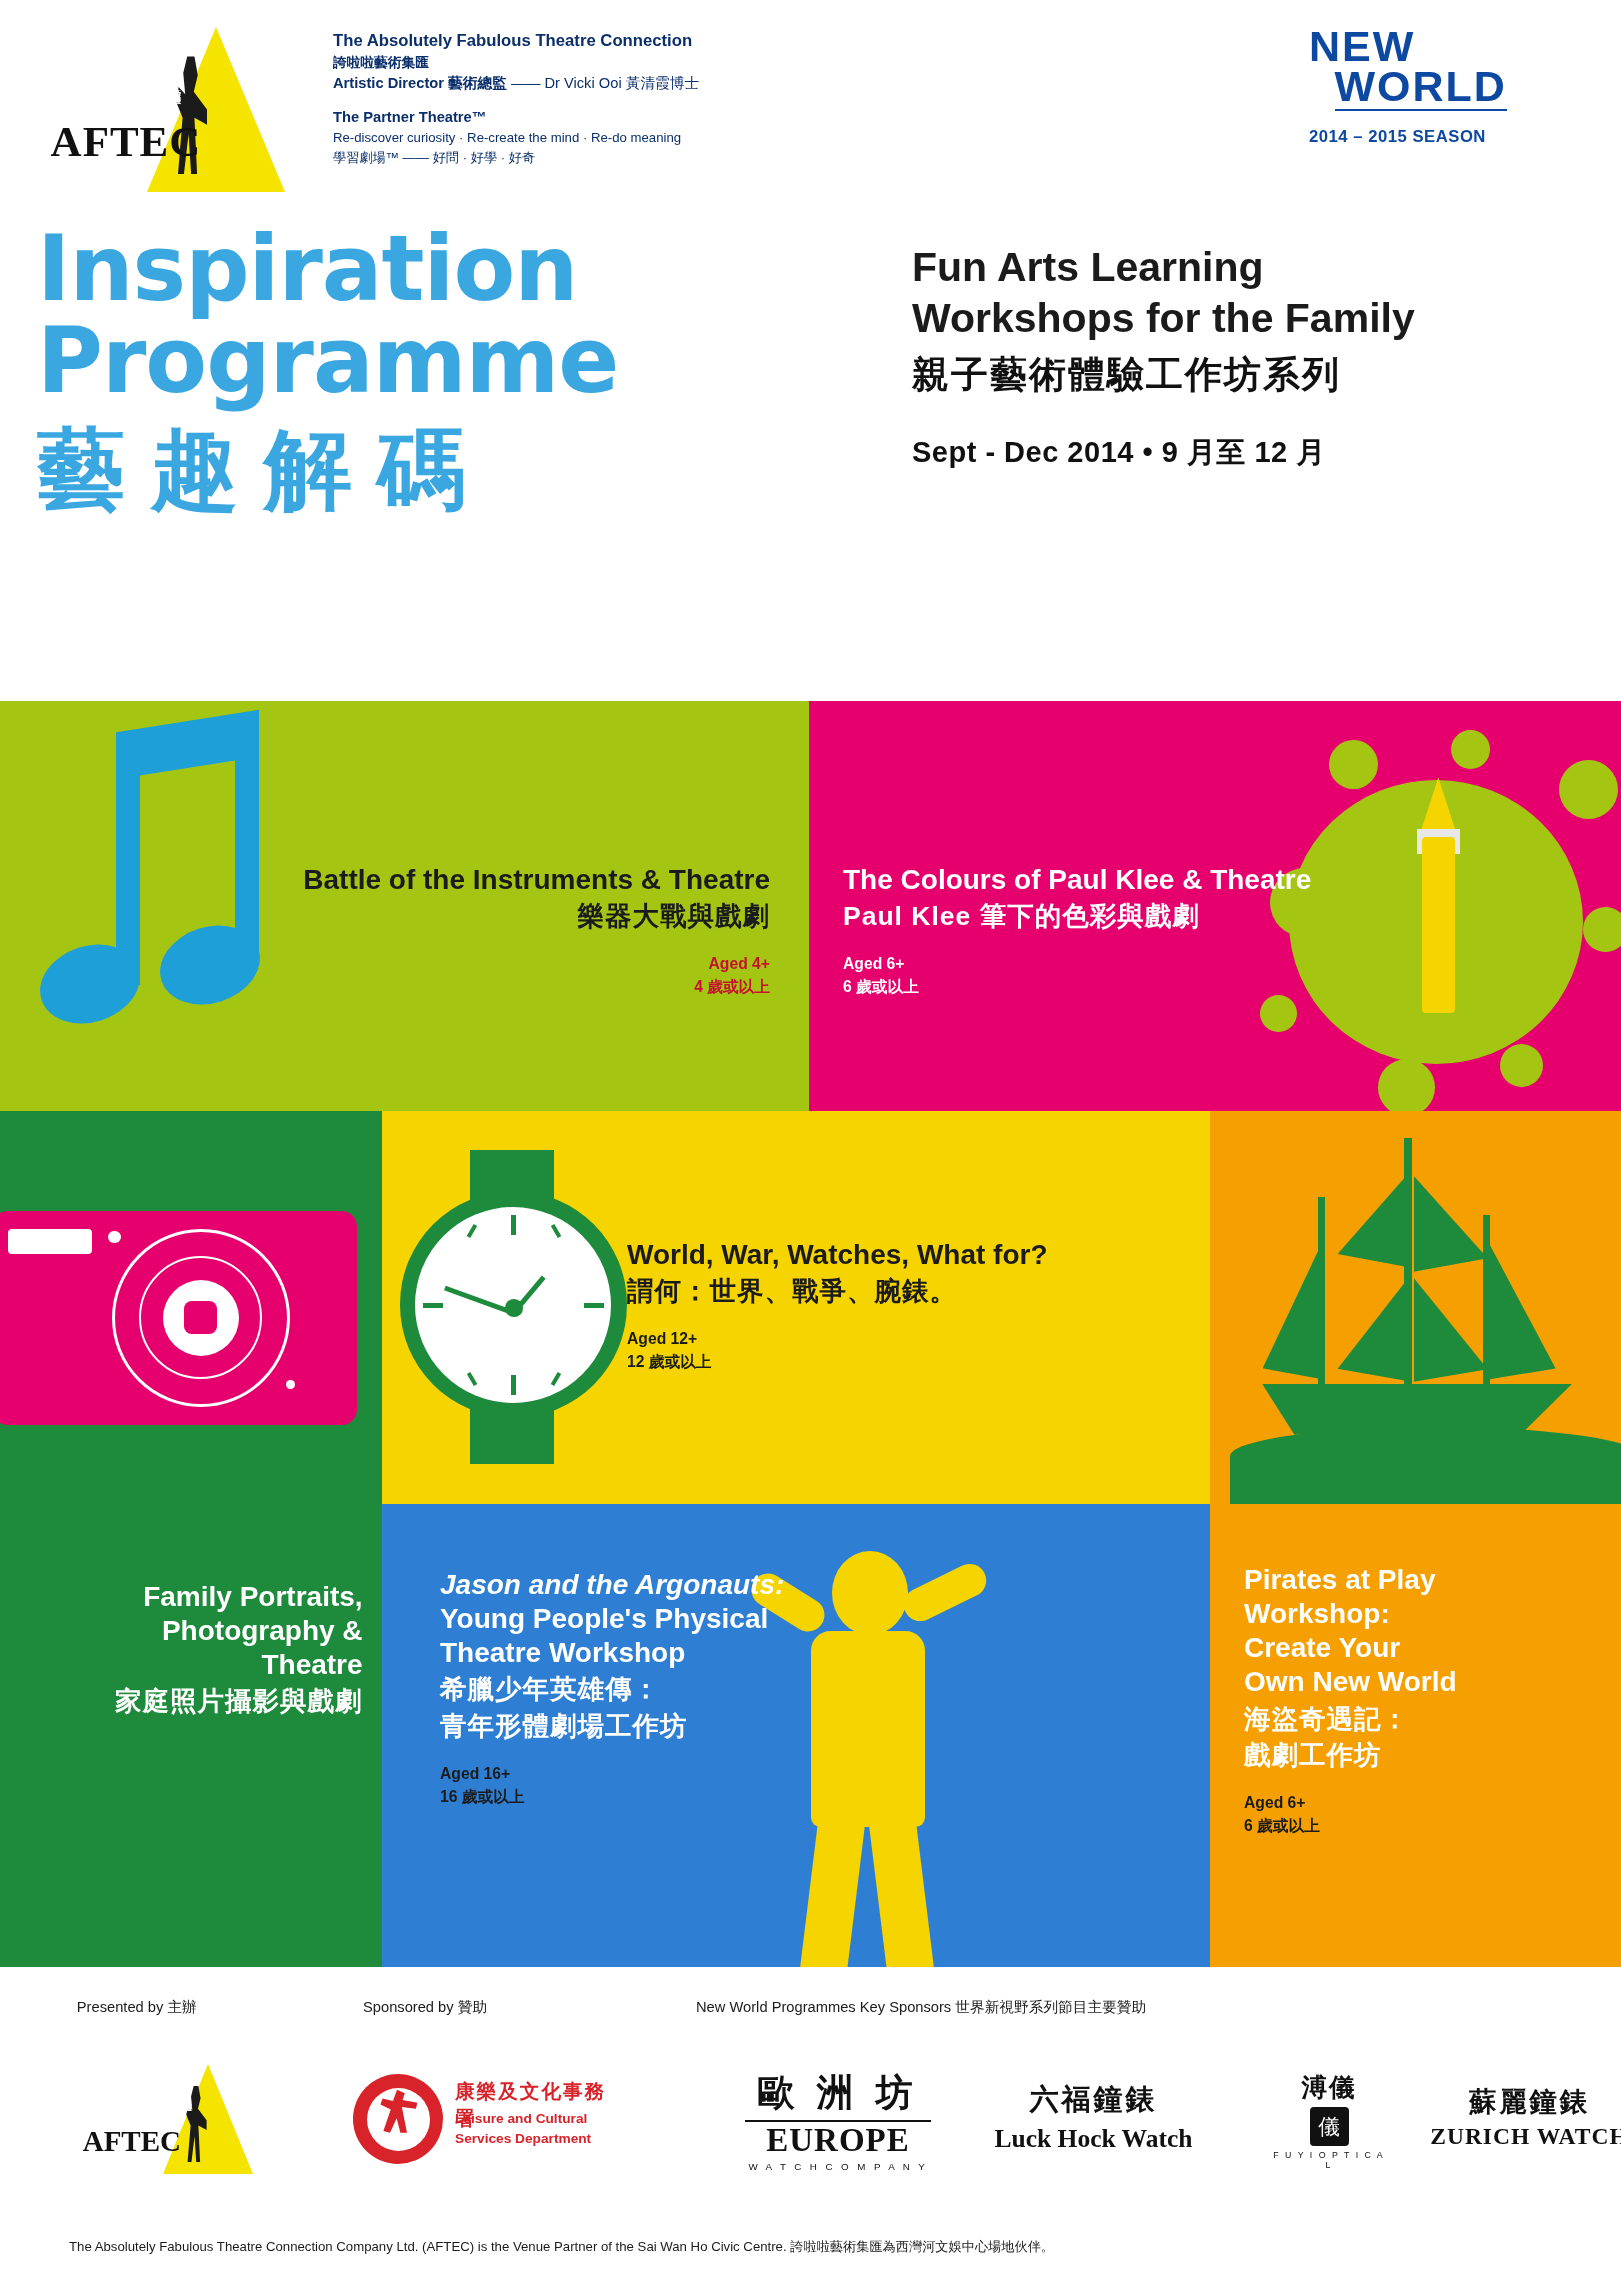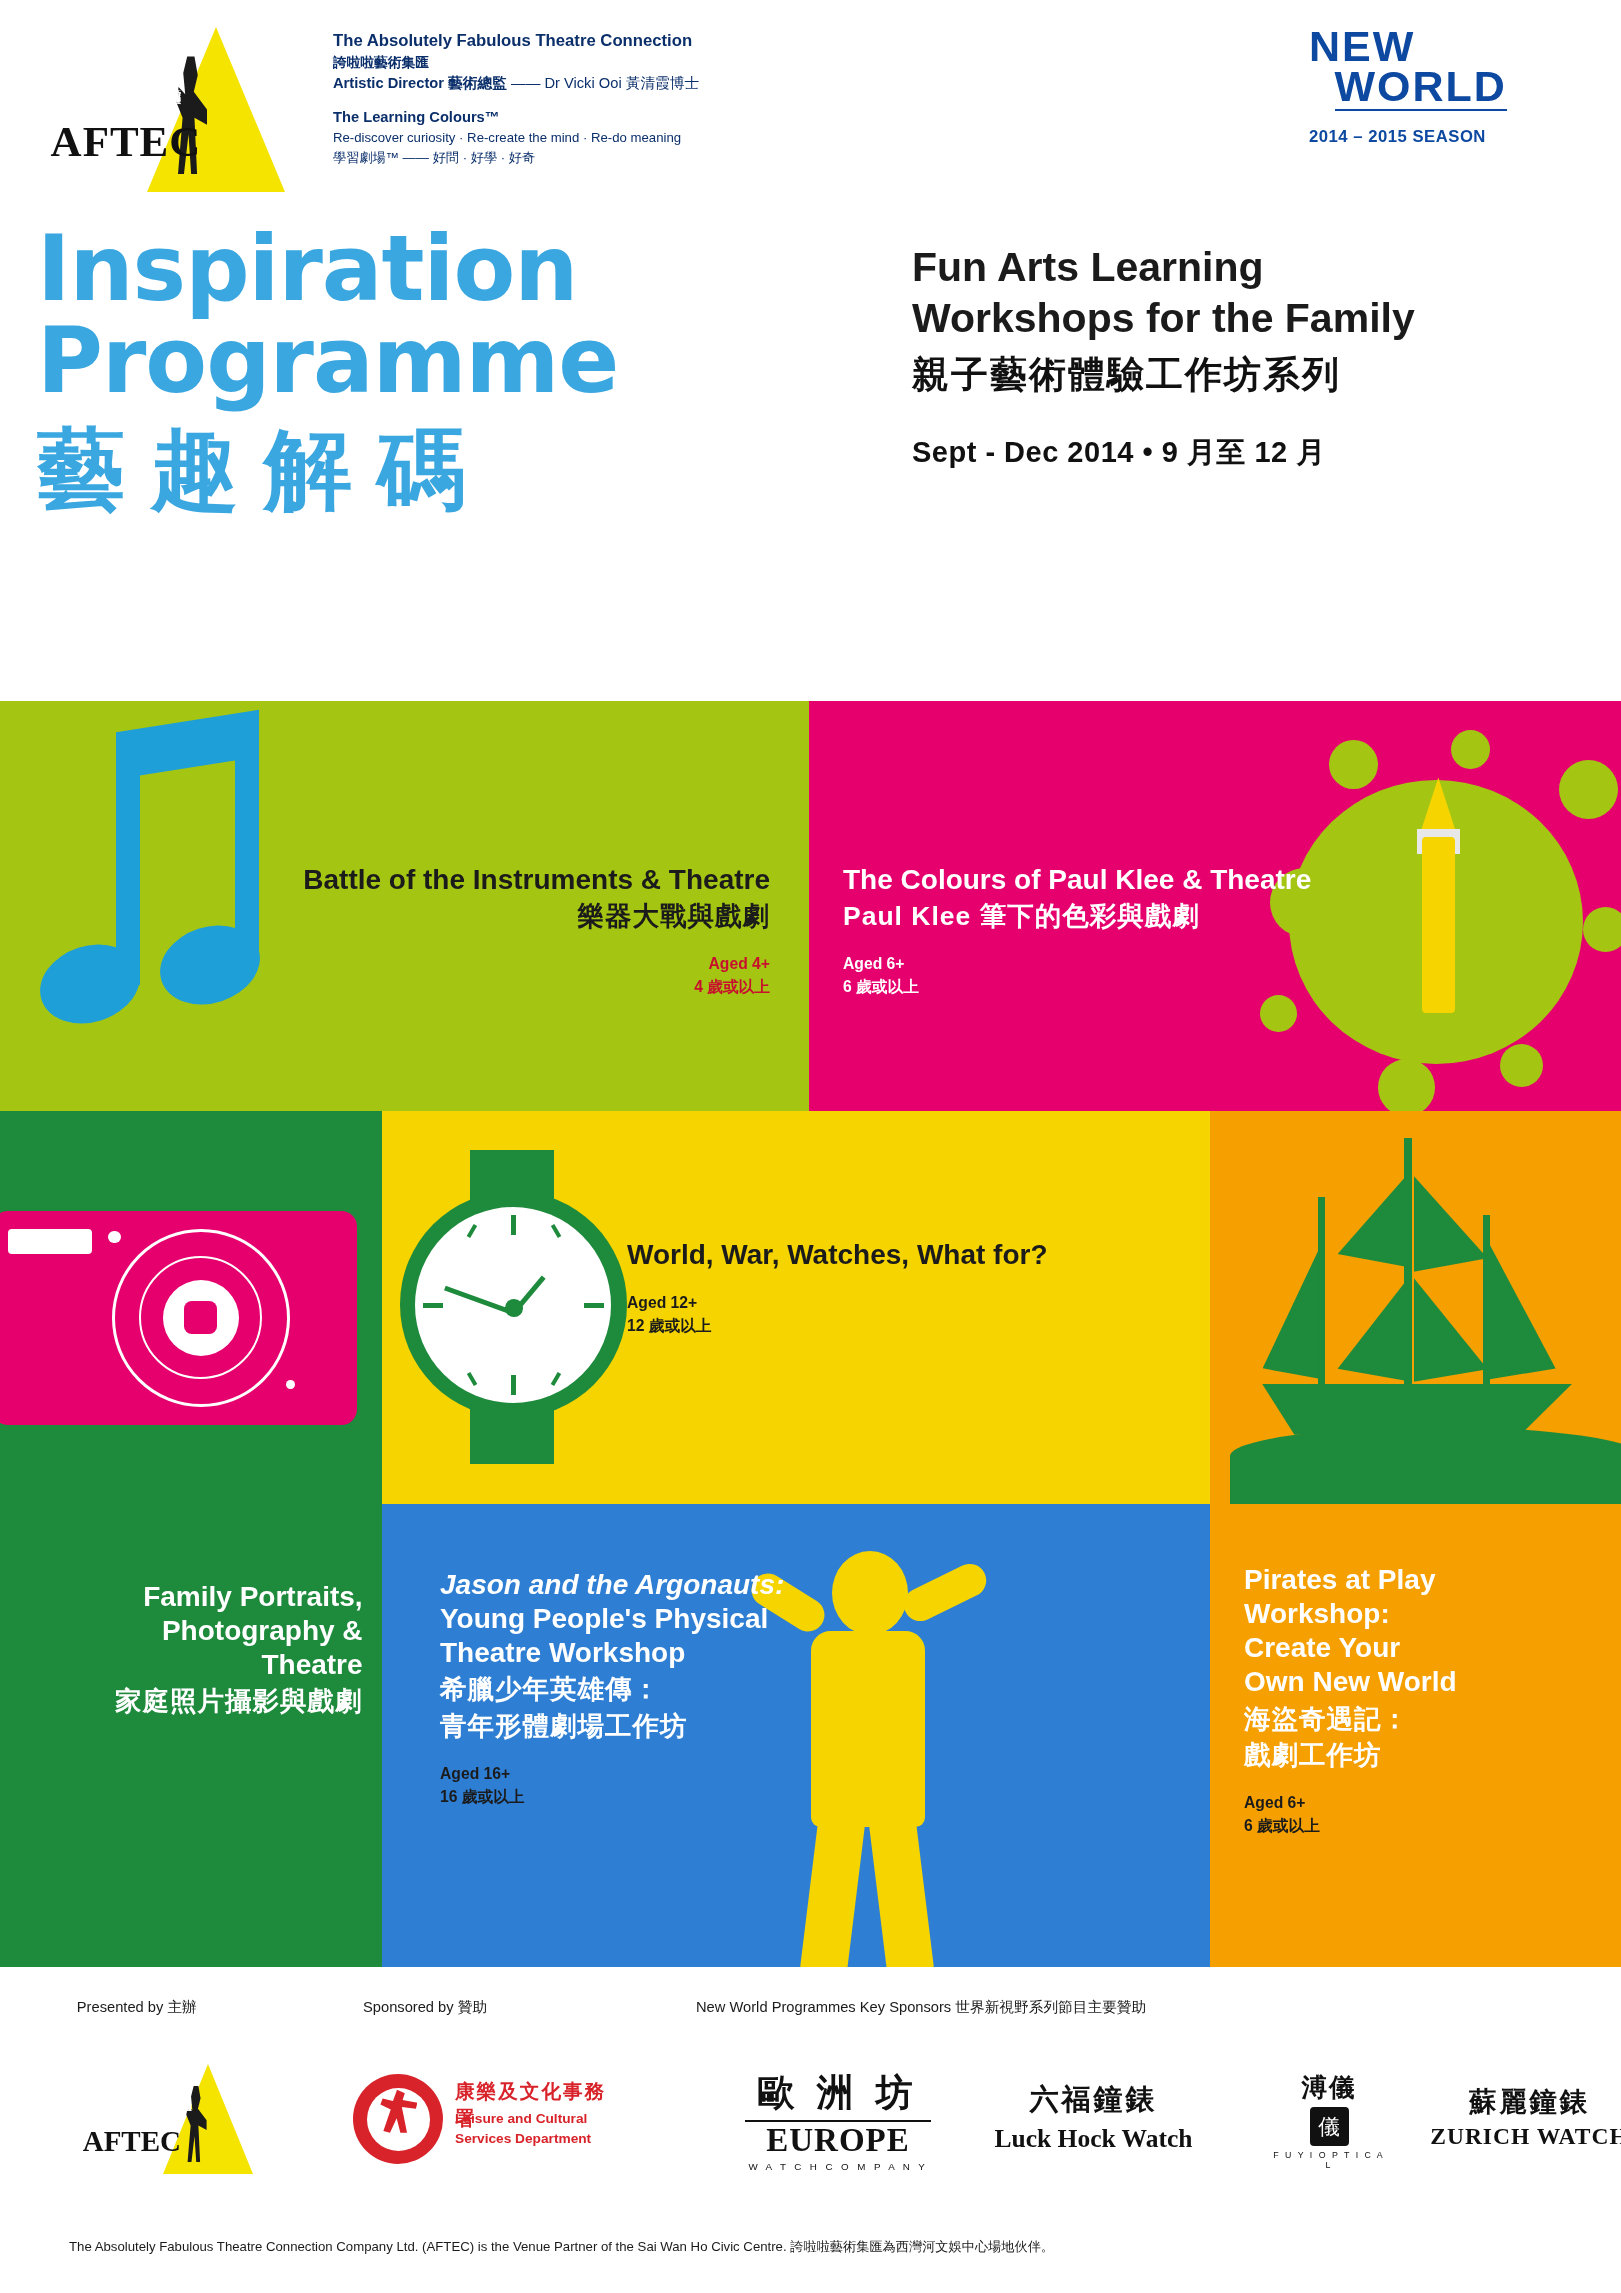--- a/index.html
+++ b/index.html
@@ -337,21 +337,21 @@
   </div>
 
   <div class="header-text">
     <div class="l1">The Absolutely Fabulous Theatre Connection</div>
     <div class="l2">誇啦啦藝術集匯</div>
     <div class="l3">
       <span>Artistic Director 藝術總監</span>
       <span class="thin">——</span>
       <span class="thin">Dr Vicki Ooi 黃清霞博士</span>
     </div>
-    <div class="l4">The Learning Colours™</div>
+    <div class="l4">The Partner Theatre™</div>
     <div class="l5">Re-discover curiosity · Re-create the mind · Re-do meaning</div>
     <div class="l6">學習劇場™ —— 好問 · 好學 · 好奇</div>
   </div>
 
   <div class="nw-logo">
     <div class="nw1">NEW</div>
     <div class="nw2">WORLD</div>
     <div class="season">2014 – 2015 SEASON</div>
   </div>
 </div>
@@ -440,20 +440,21 @@
       <div class="tick" style="left:98px; top:74px;  width:3.9px; height:13.7px; transform:rotate(30deg);"></div>
       <div class="tick" style="left:182px; top:74px;  width:3.9px; height:13.7px; transform:rotate(-30deg);"></div>
       <div class="tick" style="left:98px; top:222px; width:3.9px; height:13.7px; transform:rotate(-30deg);"></div>
       <div class="tick" style="left:182px; top:222px; width:3.9px; height:13.7px; transform:rotate(30deg);"></div>
       <div class="hand-m"></div>
       <div class="hand-h"></div>
       <div class="pin"></div>
     </div>
     <div class="txt">
       <div class="en">World, War, Watches, What for?</div>
+      <div class="zh">謂何：世界、戰爭、腕錶。</div>
       <div class="age">
         <div>Aged 12+</div>
         <div>12 歲或以上</div>
       </div>
     </div>
   </div>
 
   <div class="cell" id="c-pirate">
     <div class="ship">
       <div class="mast" style="left:174px; top:17.6px;  width:8.8px;  height:255px;"></div>

